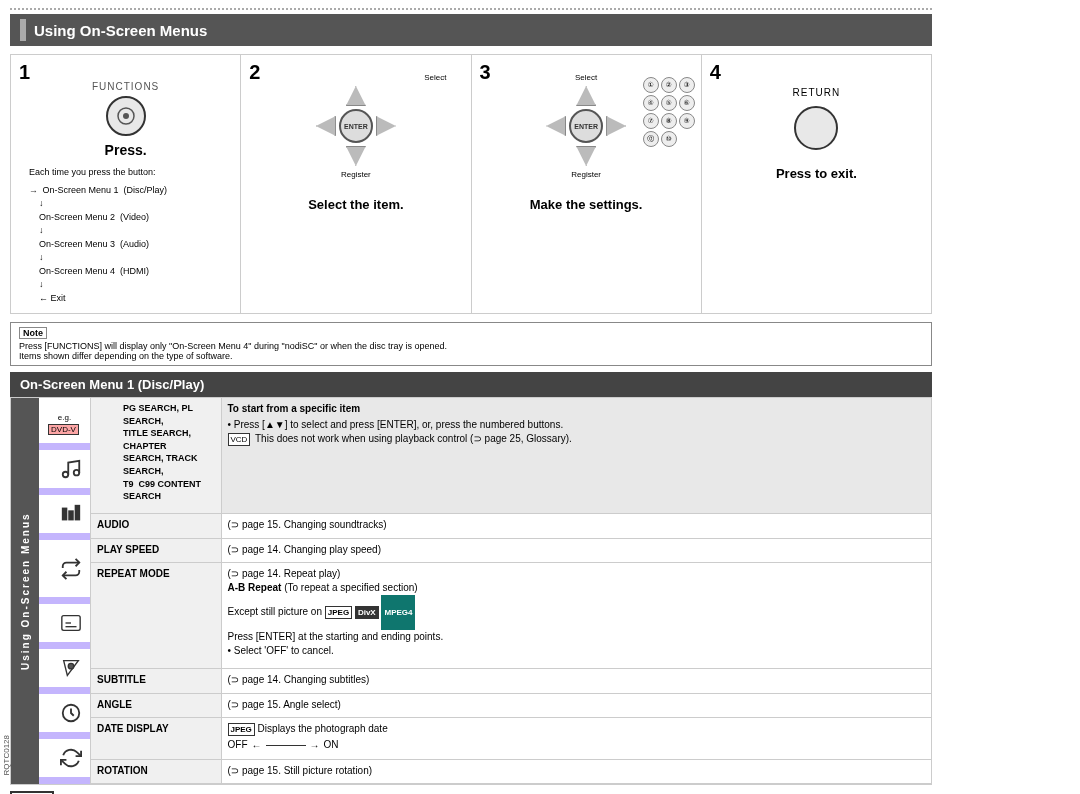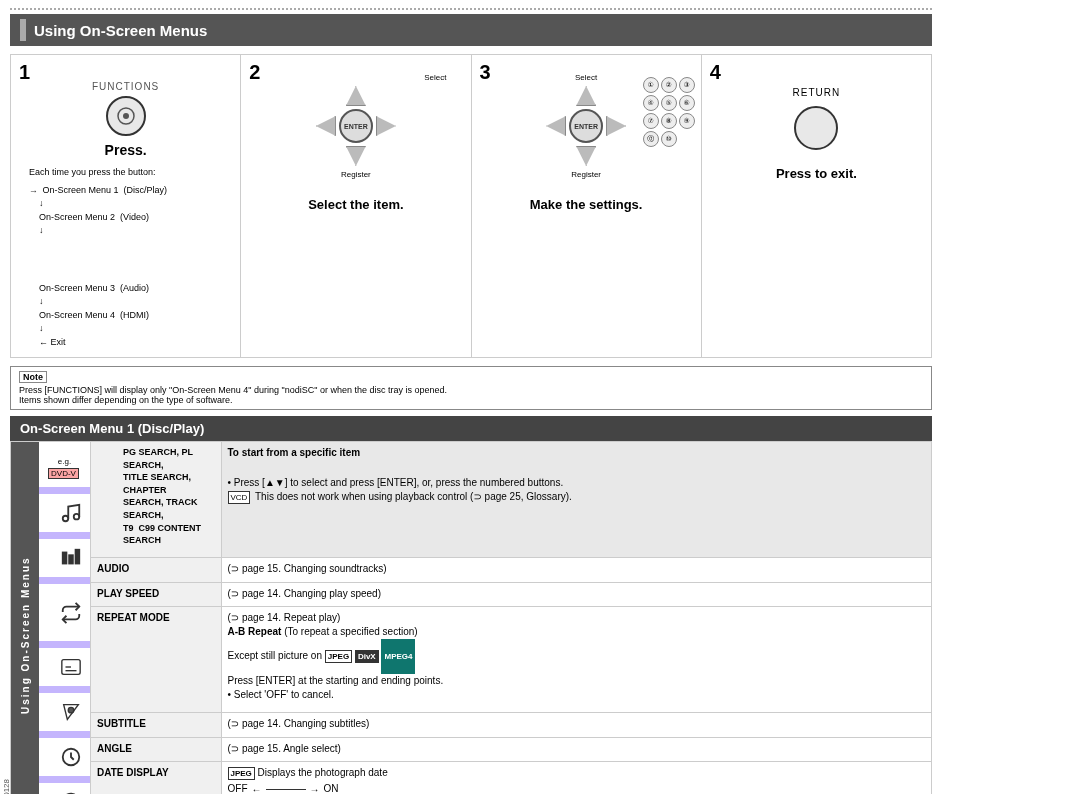--- a/index.html
+++ b/index.html
@@ -305,21 +305,21 @@
           <circle cx="10" cy="10" r="3" fill="#555"></circle>
         </svg>
       </div>
       <div class="step1-press">Press.</div>
       <div class="step1-desc">
         <div style="margin-bottom:4px;">Each time you press the button:</div>
         <div><span class="arrow">→</span> On-Screen Menu 1&nbsp;&nbsp;(Disc/Play)</div>
         <div style="margin-left:10px;">↓</div>
         <div style="margin-left:10px;">On-Screen Menu 2&nbsp;&nbsp;(Video)</div>
         <div style="margin-left:10px;">↓</div>
-        <div style="margin-left:10px;margin-top:44px;">On-Screen Menu 3&nbsp;&nbsp;(Audio)</div>
+        <div style="margin-left:10px;">On-Screen Menu 3&nbsp;&nbsp;(Audio)</div>
         <div style="margin-left:10px;">↓</div>
         <div style="margin-left:10px;">On-Screen Menu 4&nbsp;&nbsp;(HDMI)</div>
         <div style="margin-left:10px;">↓</div>
         <div style="margin-left:10px;">← Exit</div>
       </div>
     </div>
 
     <div class="step">
       <span class="step-number">2</span>
       <div style="position:relative; margin-top:10px;">
@@ -464,21 +464,21 @@
 
       <tbody>
           <tr>
         <td class="label-cell top-row-cell" style="font-size:9px; font-weight:bold; line-height:1.4;padding-left:32px;">
           <div>PG SEARCH, PL SEARCH,</div>
           <div>TITLE SEARCH, CHAPTER</div>
           <div>SEARCH, TRACK SEARCH,</div>
           <div>T9&nbsp;&nbsp;C99 <strong>CONTENT SEARCH</strong></div>
         </td>
         <td class="desc-cell top-row-cell">
-          <div style="font-weight:bold; margin-bottom:16px;">To start from a specific item</div>
+          <div style="font-weight:bold; margin-bottom:2px;">To start from a specific item</div>
           <div>• Press [▲▼] to select and press [ENTER], or, press the numbered buttons.</div>
           <div><span class="vcd-badge">VCD</span> This does not work when using playback control (⊃ page 25, Glossary).</div>
         </td>
       </tr>
 
       <tr>
         <td class="label-cell">AUDIO</td>
         <td class="desc-cell">(⊃ page 15. Changing soundtracks)</td>
       </tr>
 

